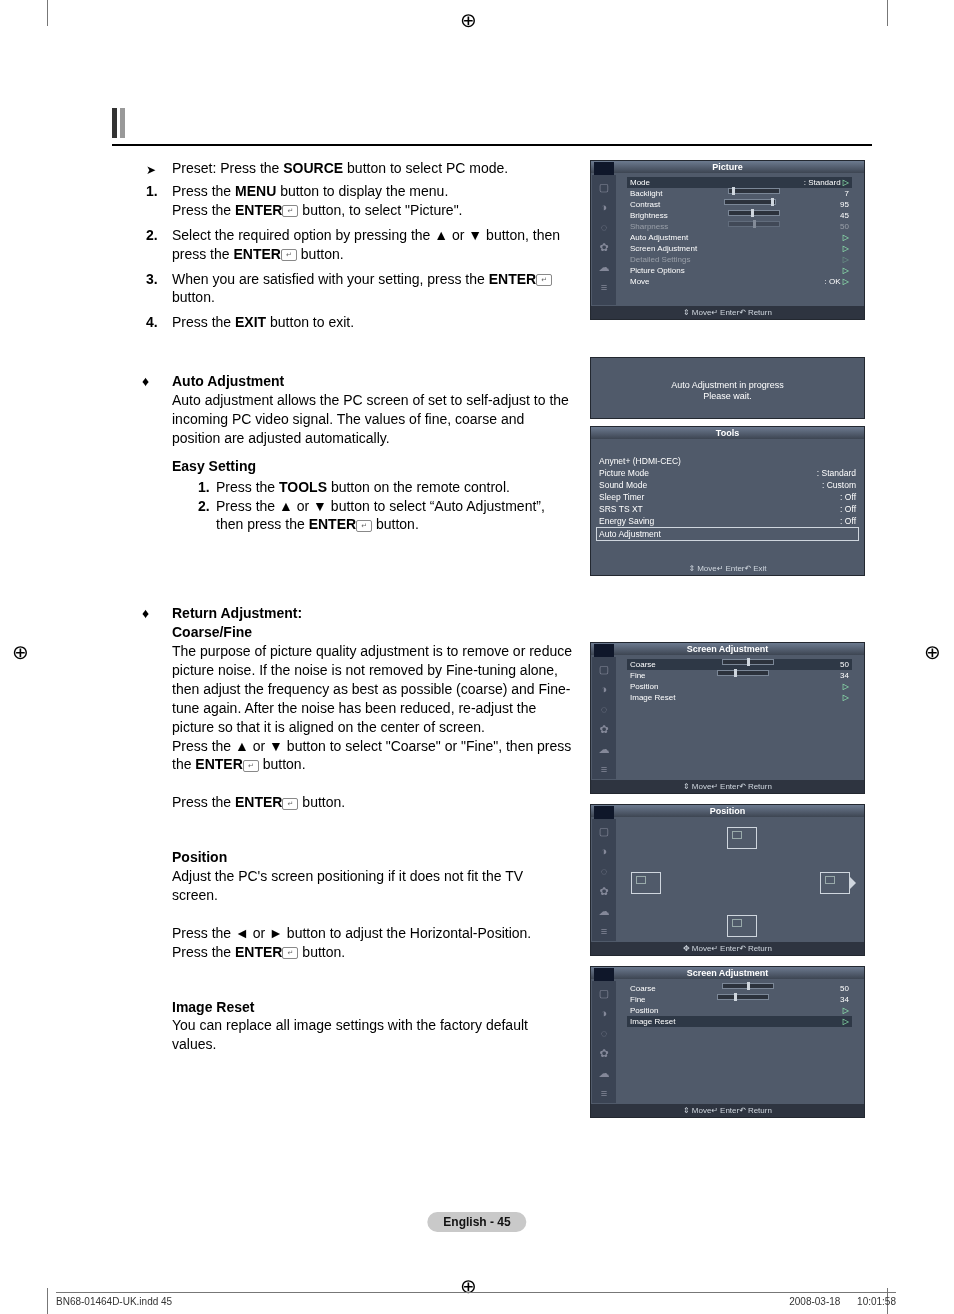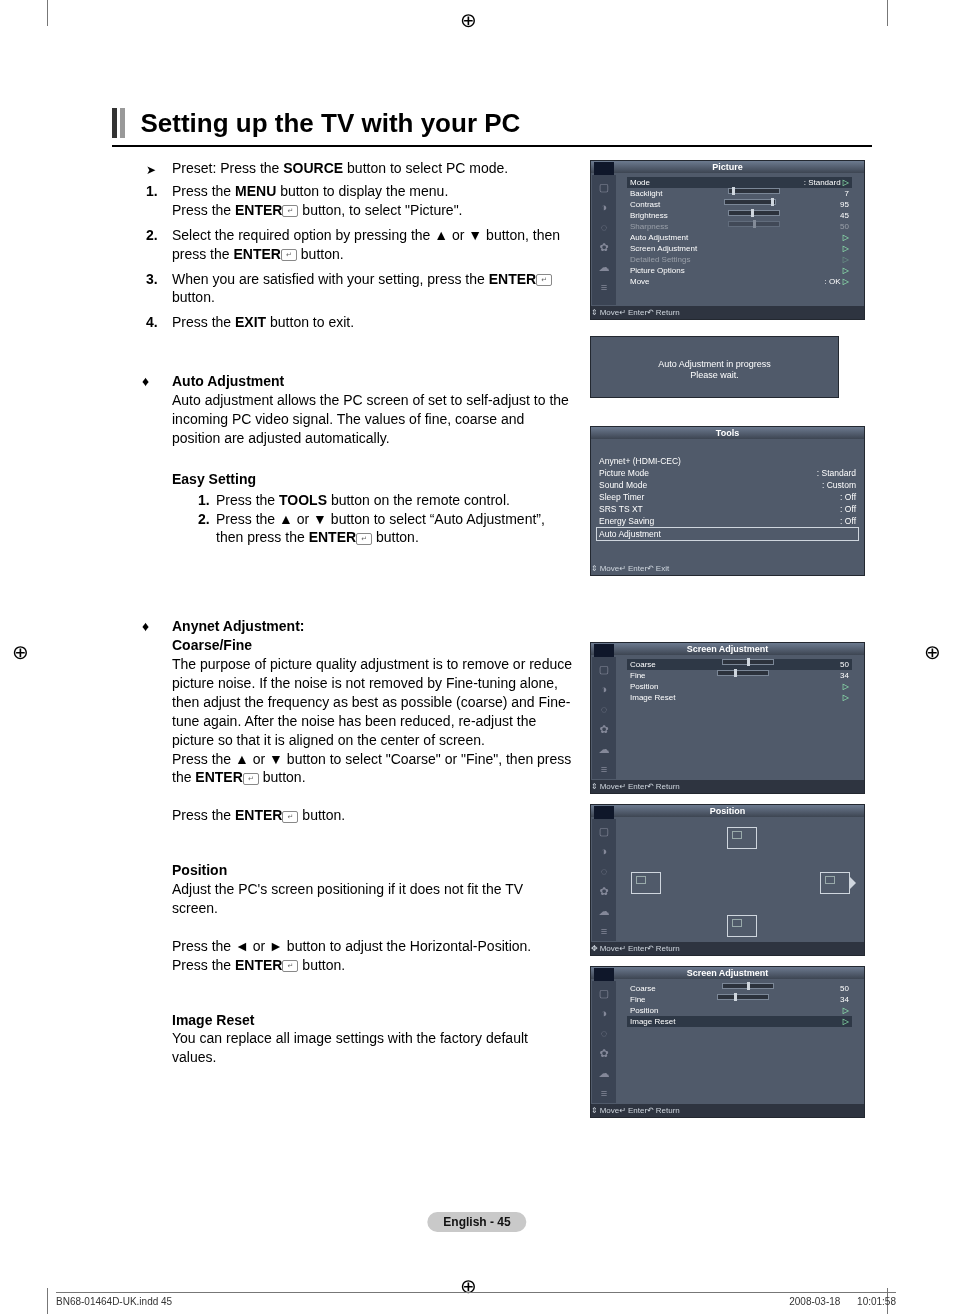--- a/index.html
+++ b/index.html
@@ -17,21 +17,21 @@
 .title-bar .bars{display:inline-block;vertical-align:top;margin-right:8px}
 .title-bar .bars span{display:inline-block;width:5px;height:30px;background:#999;margin-right:3px;vertical-align:bottom}
 .title-bar .bars span.dark{background:#333}
 .title-bar h1{display:inline;font-size:26px;font-weight:bold;margin:0}
 .content{position:absolute;left:146px;top:160px;width:714px}
 ol.steps{margin:0;padding:0;list-style:none;font-size:14px;line-height:1.35}
 ol.steps li{position:relative;padding-left:26px;margin-bottom:6px}
 ol.steps li .num{position:absolute;left:0;top:0;font-weight:bold}
 .preset{font-size:14px;margin:0 0 6px 0;padding-left:26px;position:relative}
 .preset .arrow{position:absolute;left:0;top:3px;font-size:12px}
-.sec{font-size:14px;line-height:1.35;margin-top:22px;width:400px}
+.sec{font-size:14px;line-height:1.35;margin-top:9px;width:400px}
 .sec .dia{position:absolute;left:-4px}
 .sec-title{font-weight:bold}
 .sub{margin-left:26px}
 .sub ol{margin:2px 0 0 0;padding:0;list-style:none}
 .sub ol li{position:relative;padding-left:18px}
 .sub ol li .n{position:absolute;left:0;top:0;font-weight:bold}
 .enter-icon{display:inline-block;width:14px;height:10px;border:1px solid #888;border-radius:2px;font-size:7px;line-height:10px;text-align:center;vertical-align:middle;color:#666}
 .osd{position:absolute;background:#505a6a;color:#fff;font-size:8px;border:1px solid #232830;box-sizing:border-box}
 .osd .hdr{background:linear-gradient(#6c7a8f,#3d4552);font-size:9px;font-weight:bold;text-align:center;padding:1px 0}
 .osd .tv{position:absolute;left:3px;top:1px;background:#0f172a;padding:15px 4px;font-size:9px;font-weight:bold;color:#fff}
@@ -39,21 +39,21 @@
 .osd .iconcol div{width:16px;height:16px;margin:4px auto;opacity:.5;font-size:11px;text-align:center;line-height:16px;color:#ccd}
 .osd .body{position:absolute;left:26px;right:2px;top:14px;bottom:14px;padding:2px 13px}
 .osd .row{display:flex;justify-content:space-between;font-size:8px;line-height:11px;white-space:nowrap}
 .osd .row .k{flex:0 0 auto}
 .osd .row .v{flex:0 0 auto;text-align:center}
 .osd .row .tri{color:#9fb;font-size:8px}
 .osd .dim{opacity:.4}
 .osd .hl{background:#2e3846;margin:0 -3px;padding:0 3px}
 .osd .slider{display:inline-block;width:50px;height:4px;background:#2c323c;border:1px solid #7b8797;position:relative;vertical-align:middle;margin:0 3px}
 .osd .slider i{position:absolute;top:-2px;width:3px;height:8px;background:#cfd6de}
-.osd .ftr{position:absolute;left:0;right:0;bottom:0;background:#2e3440;font-size:8px;text-align:center;padding:2px 0;display:flex;justify-content:flex-start;color:#cfd6de}
+.osd .ftr{position:absolute;left:0;right:0;bottom:0;background:#2e3440;font-size:8px;text-align:center;padding:2px 0;display:flex;justify-content:center;color:#cfd6de}
 .osd .ftr span{display:inline-block}
 .osd .ftr .sym{font-size:8px;margin-right:2px}
 .osd.auto{height:62px}
 .osd.auto .msg{position:absolute;left:0;right:0;top:22px;text-align:center;font-size:9px;line-height:11px}
 .osd.tools .thdr{background:linear-gradient(#6c7a8f,#3d4552);font-size:9px;font-weight:bold;text-align:center;padding:1px 0}
 .osd.tools .tbody{padding:16px 8px}
 .osd.tools .trow{display:flex;justify-content:space-between;font-size:8.5px;line-height:12px}
 .osd.tools .sel{border:1px solid #cfd6de;margin:0 -3px;padding:0 2px}
 .osd.pos .arrows{position:absolute;left:40px;right:14px;top:22px;bottom:18px}
 .osd.pos .ab{position:absolute;width:28px;height:20px;border:1px solid #cfd6de}
@@ -78,21 +78,20 @@
 <span class="reg left">⊕</span>
 <span class="reg right">⊕</span>
 <span class="reg bottom">⊕</span>
 <div class="margins"></div>
 <div class="margins2"></div>
 <div class="marginsb"></div>
 <div class="marginsb2"></div>
 
 <div class="title-bar">
   <span class="bars"><span class="dark"></span><span></span></span>
-  <h1>Setting up the TV with your PC</h1>
 </div>
 
 <div class="content">
   <p class="preset">
     <span class="arrow">➤</span>
     <span>Preset: Press the </span><span class="b">SOURCE</span><span> button to select PC mode.</span>
   </p>
   <ol class="steps" style="width:420px">
     <li><span class="num">1.</span>
       <span>Press the </span><span class="b">MENU</span><span> button to display the menu.</span><br>
@@ -120,21 +119,21 @@
     <div class="sub">
       <ol>
         <li><span class="n">1.</span><span>Press the </span><span class="b">TOOLS</span><span> button on the remote control.</span></li>
         <li><span class="n">2.</span><span>Press the ▲ or ▼ button to select “Auto Adjustment”, then press the </span><span class="b">ENTER</span><span class="enter-icon">↵</span><span> button.</span></li>
       </ol>
     </div>
   </div>
 
   <div class="sec" style="position:relative;padding-left:26px;margin-top:70px">
     <span class="dia">♦</span>
-    <span class="sec-title">Anynet Adjustment:</span><br>
+    <span class="sec-title">Return Adjustment:</span><br>
     <span class="b">Coarse/Fine</span><br>
     <span>The purpose of picture quality adjustment is to remove or reduce picture noise. If the noise is not removed by Fine-tuning alone, then adjust the frequency as best as possible (coarse) and Fine-tune again. After the noise has been reduced, re-adjust the picture so that it is aligned on the center of screen.</span><br>
     <span>Press the ▲ or ▼ button to select "Coarse" or "Fine", then press the </span><span class="b">ENTER</span><span class="enter-icon">↵</span><span> button.</span><br>
     <br>
     <span>Press the </span><span class="b">ENTER</span><span class="enter-icon">↵</span><span> button.</span>
   </div>
 
   <div class="sec" style="padding-left:26px;margin-top:36px">
     <span class="sec-title b">Position</span><br>
     <span>Adjust the PC's screen positioning if it does not fit the TV screen.</span><br>
@@ -214,21 +213,21 @@
           <span class="v">: OK <span class="tri">▷</span></span>
         </div>
       </div>
   <div class="ftr">
     <span><span class="sym">⇕</span><span>Move</span></span>
     <span><span class="sym">↵</span><span>Enter</span></span>
     <span><span class="sym">↶</span><span>Return</span></span>
   </div>
 </div>
 
-<div class="osd auto" style="left:590px;top:336px;width:249px">
+<div class="osd auto" style="left:590px;top:357px;width:275px">
   <div class="msg">
     <span>Auto Adjustment in progress</span><br><span>Please wait.</span>
   </div>
 </div>
 
 <div class="osd tools" style="left:590px;top:426px;width:275px;height:150px">
   <div class="thdr">Tools</div>
   <div class="tbody" id="osd-tools-body">
         <div class="trow">
           <span>Anynet+ (HDMI-CEC)</span>

